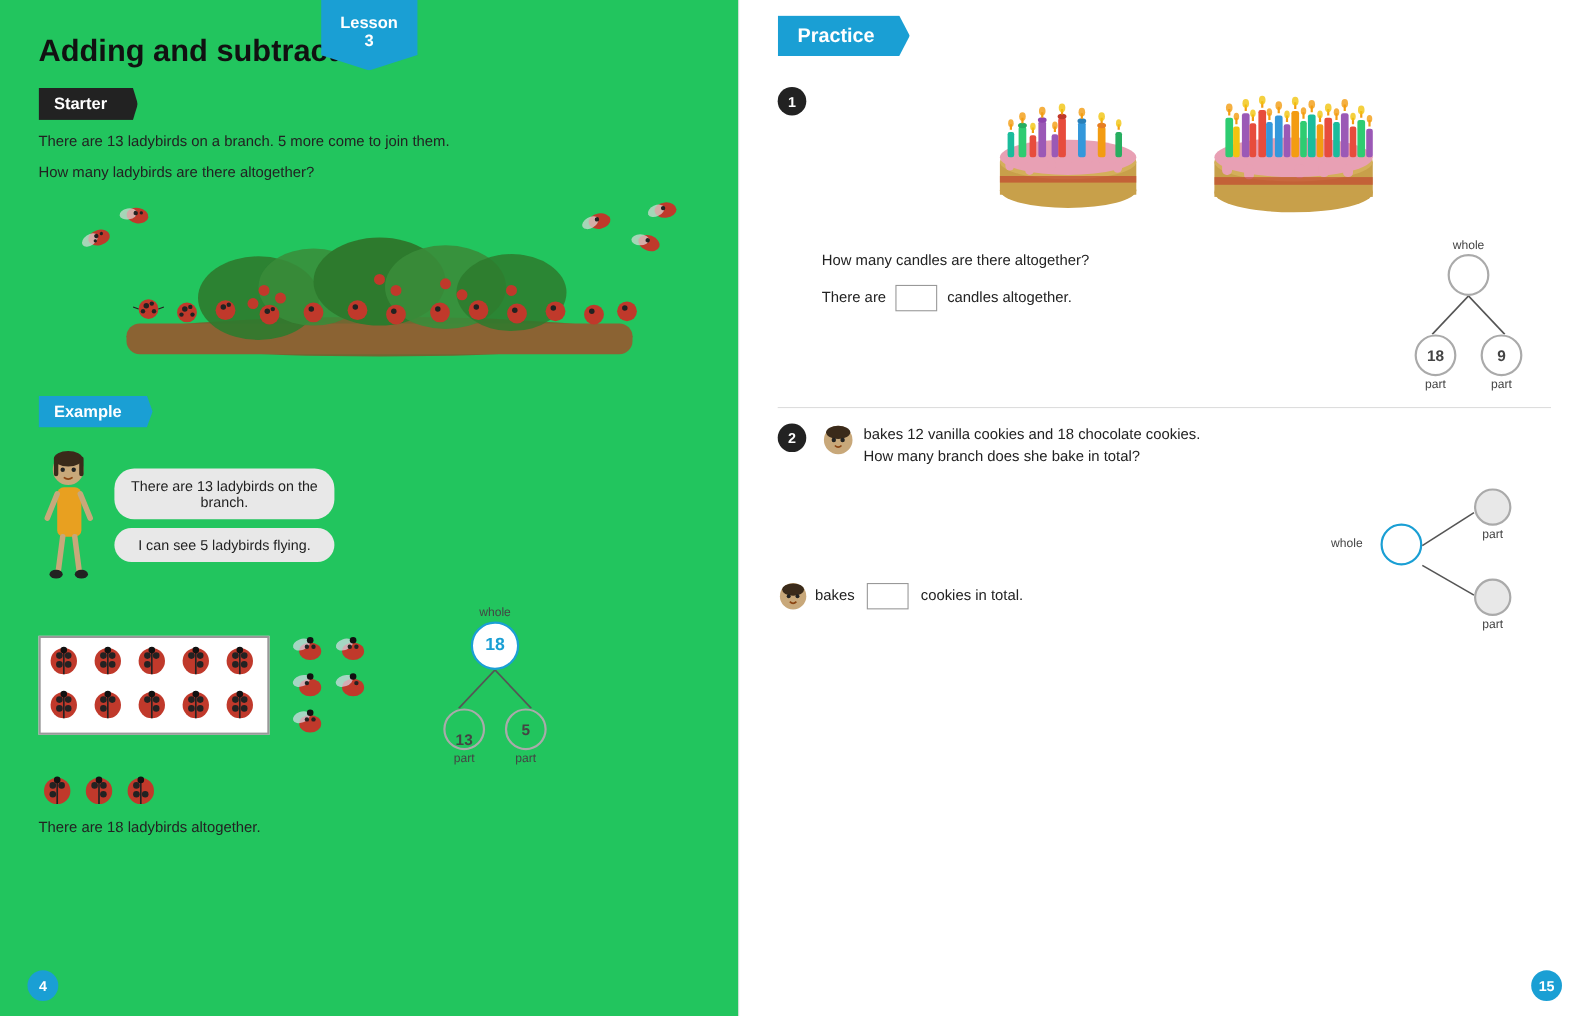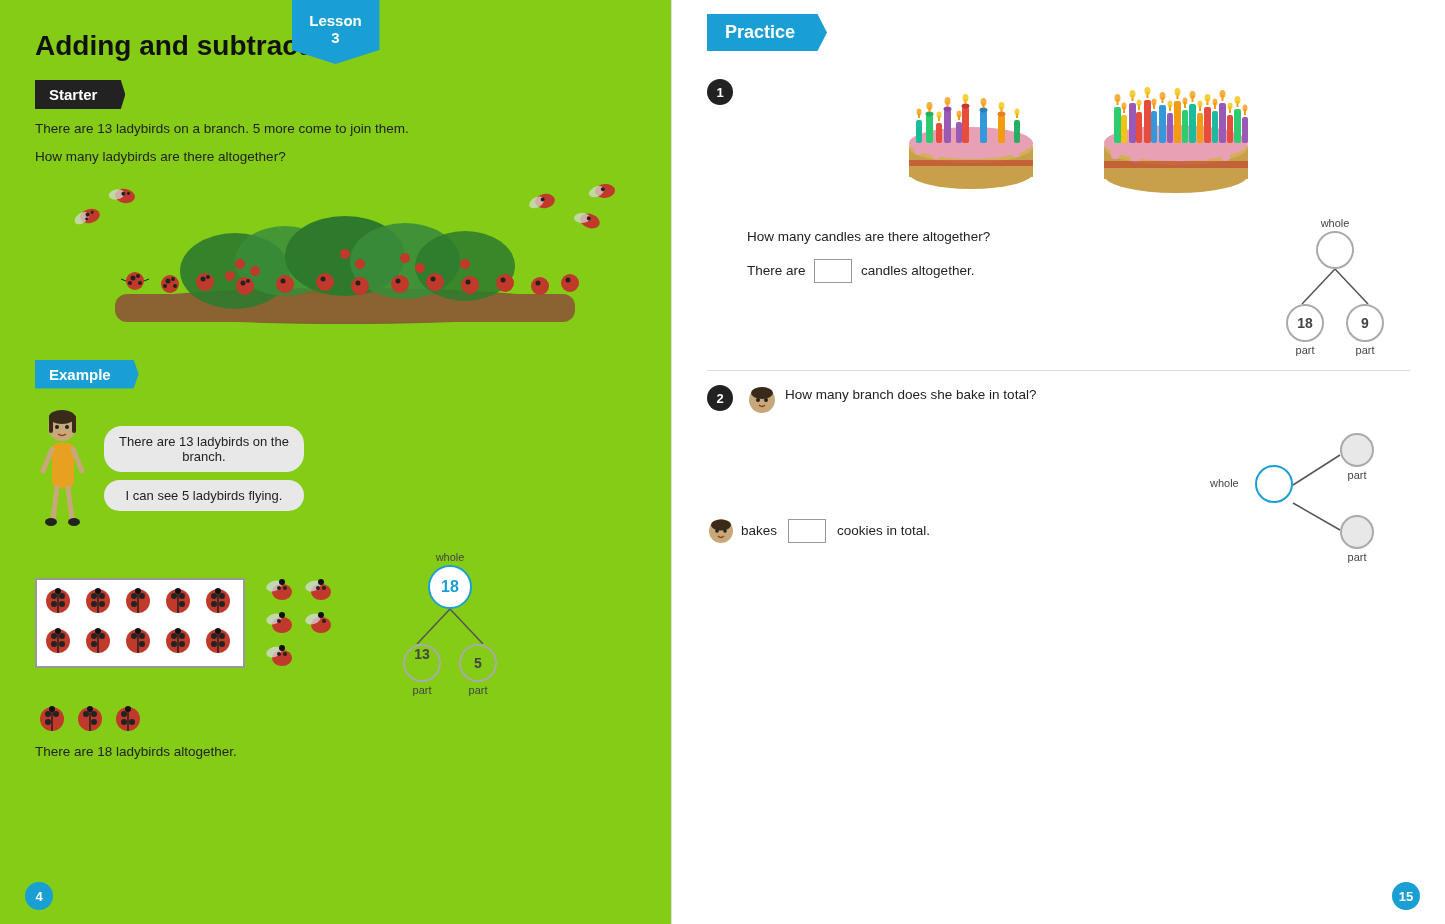--- a/index.html
+++ b/index.html
@@ -8,21 +8,21 @@
       background: #fff;
       width: 1445px;
       height: 924px;
       overflow: hidden;
       display: flex;
     }
 
     .left-page {
       width: 672px;
       min-width: 672px;
-      background: #84cc16;
+      background: #22c55e;
       padding: 30px 35px 8px 35px;
       position: relative;
       border-right: 1px solid #e0e0e0;
     }
 
     .right-page {
       flex: 1;
       background: #fff;
       padding: 14px 35px 20px 35px;
       position: relative;
@@ -487,21 +487,21 @@
         <div style="width:44px;height:44px;border-radius:50%;border:2.5px solid #1a9fd4;display:flex;align-items:center;justify-content:center;font-weight:700;font-size:16px;color:#1a9fd4;background:#fff;">
           <span>18</span>
         </div>
 
         <svg width="110" height="35" viewBox="0 0 110 35">
           <line x1="55" y1="0" x2="22" y2="35" stroke="#555" stroke-width="1.5"></line>
           <line x1="55" y1="0" x2="88" y2="35" stroke="#555" stroke-width="1.5"></line>
         </svg>
         <div style="display:flex;gap:18px;">
           <div style="display:flex;flex-direction:column;align-items:center;gap:2px;">
-            <div style="width:38px;height:38px;border-radius:50%;border:2px solid #aaa;display:flex;align-items:flex-start;justify-content:center;font-weight:700;font-size:14px;color:#444;">
+            <div style="width:38px;height:38px;border-radius:50%;border:2px solid #aaa;display:flex;align-items:flex-end;justify-content:center;font-weight:700;font-size:14px;color:#444;">
               <span>13</span>
             </div>
             <div style="font-size:11px;color:#444;">part</div>
           </div>
           <div style="display:flex;flex-direction:column;align-items:center;gap:2px;">
             <div style="width:38px;height:38px;border-radius:50%;border:2px solid #aaa;display:flex;align-items:center;justify-content:center;font-weight:700;font-size:14px;color:#444;">
               <span>5</span>
             </div>
             <div style="font-size:11px;color:#444;">part</div>
           </div>
@@ -750,20 +750,21 @@
       <div class="question-number">2</div>
 
       <svg width="30" height="30" viewBox="0 0 30 30">
         <circle cx="15" cy="15" r="13" fill="#c8a87a"></circle>
         <ellipse cx="15" cy="8" rx="11" ry="6" fill="#3a2a1a"></ellipse>
         <circle cx="11" cy="15" r="2" fill="#222"></circle>
         <circle cx="19" cy="15" r="2" fill="#222"></circle>
         <path d="M12 20 Q15 23 18 20" stroke="#8B4513" stroke-width="1.5" fill="none"></path>
       </svg>
       <div>
+        <div class="question-text">bakes 12 vanilla cookies and 18 chocolate cookies.</div>
         <div class="question-text">How many branch does she bake in total?</div>
       </div>
     </div>
 
     <div style="display:flex;align-items:flex-start;justify-content:space-between;margin-top:10px;">
 
       <div style="margin-top:auto;align-self:flex-end;margin-bottom:10px;">
         <div style="display:flex;align-items:center;gap:6px;">
           <svg width="28" height="28" viewBox="0 0 28 28">
             <circle cx="14" cy="14" r="12" fill="#c8a87a"></circle>

